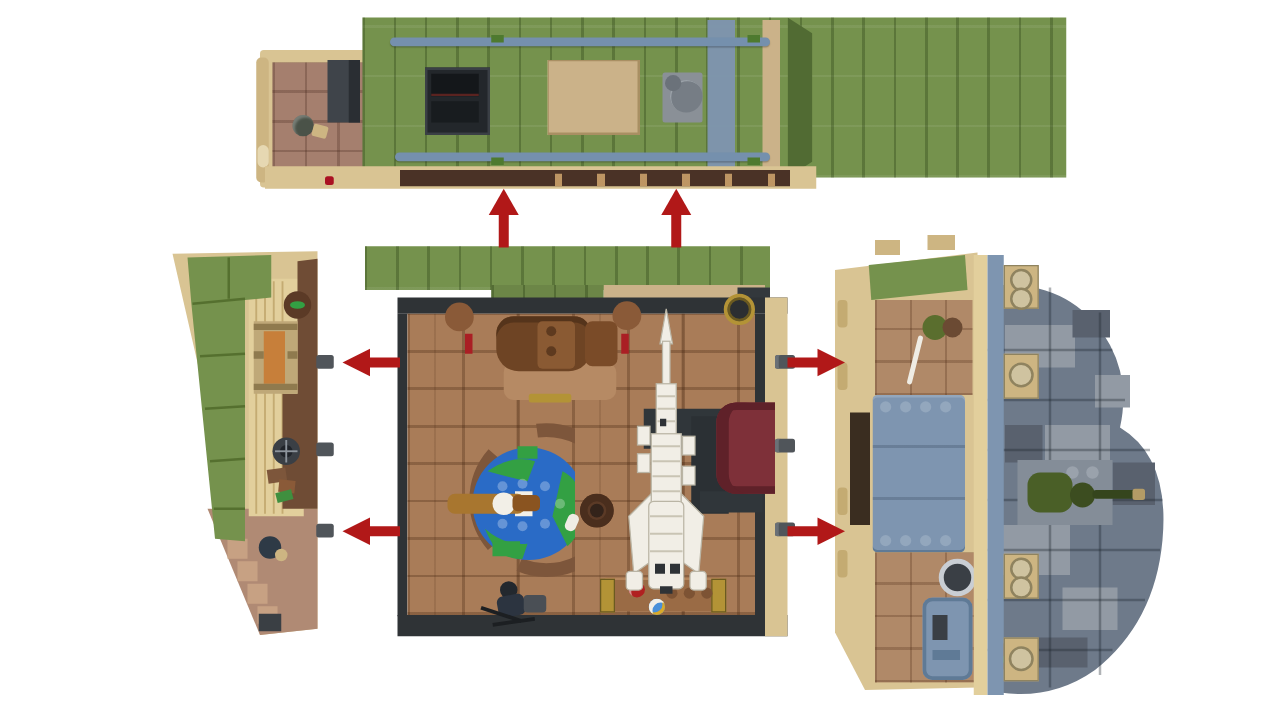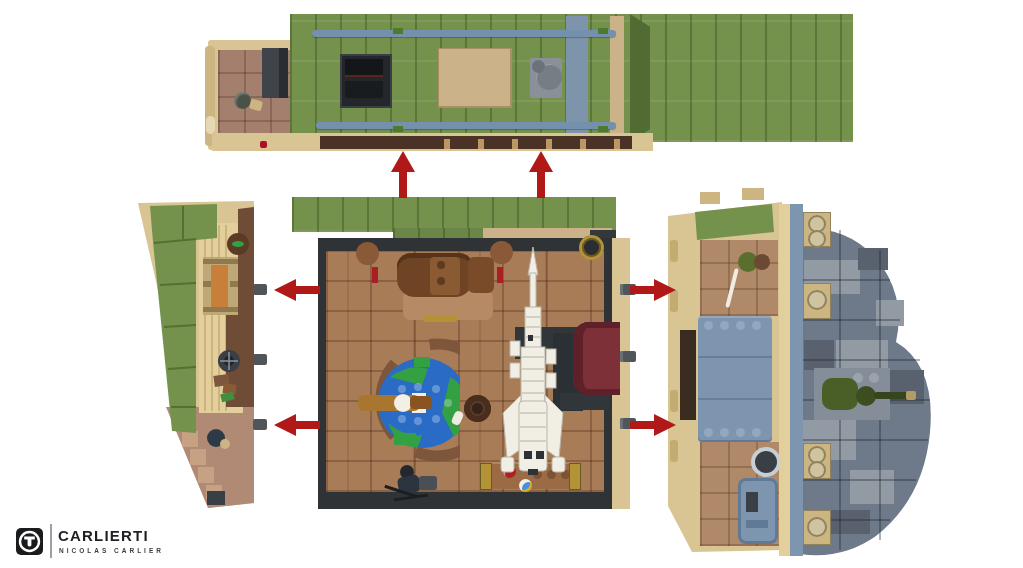--- a/index.html
+++ b/index.html
@@ -357,24 +357,14 @@
     <g>
       <rect x="630" y="286" width="26" height="8"></rect>
         <polygon points="654,279 654,301 676,290"></polygon>
     </g>
     <g>
       <rect x="630" y="421" width="26" height="8"></rect>
         <polygon points="654,414 654,436 676,425"></polygon>
     </g>
   </svg>
 
-  <div class="a" style="left:14px;top:522px;width:220px;height:40px;">
-    <svg class="a" style="left:2px;top:6px;" width="27" height="27" viewBox="0 0 27 27">
-      <rect x="0" y="0" width="27" height="27" rx="5" fill="#1a1b1d"></rect>
-      <circle cx="13.5" cy="13.5" r="9.5" fill="#1a1b1d" stroke="#ffffff" stroke-width="2.4"></circle>
-      <path d="M8.2,8.6 h10.6 v3 h-3.4 v5.6 a2.0,2.0 0 0 1 -3.8,0 v-5.6 h-3.4 z" fill="#ffffff"></path>
-    </svg>
-    <div class="a" style="left:36px;top:2px;width:2px;height:34px;background:#9aa0a6;"></div>
-    <div class="a brand-title" style="left:44px;top:5px;">CARLIERTI</div>
-    <div class="a brand-sub" style="left:45px;top:25px;">NICOLAS CARLIER</div>
-  </div>
 
 </div>
 
 </body></html>

